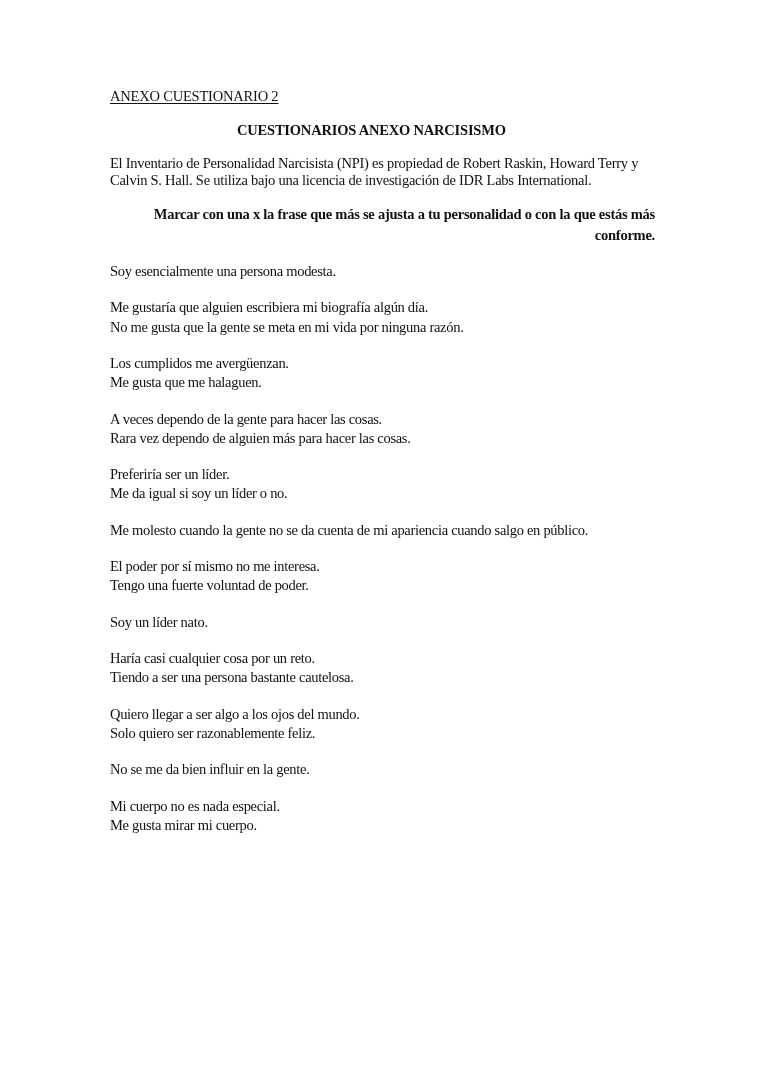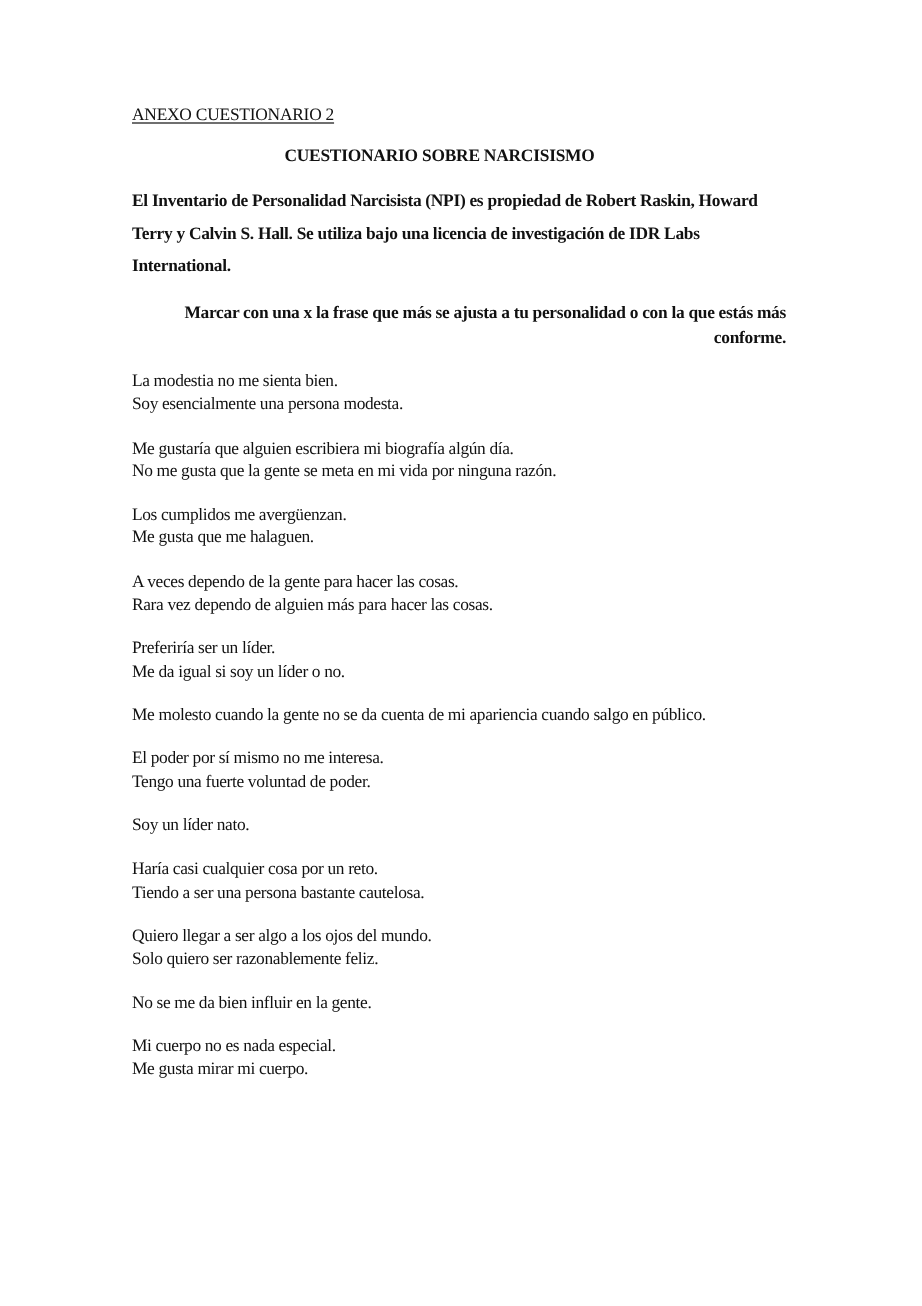--- a/index.html
+++ b/index.html
@@ -36,23 +36,23 @@
       font-size: 14.5px;
       text-align: left;
       margin: 0;
       padding-left: 127px;
       margin-top: 14px;
       height: 20px;
       line-height: 20px;
       letter-spacing: -0.2px;
     }
     .intro {
-      font-weight: bold;
+      font-weight: normal;
       font-size: 14.5px;
-      line-height: 27px;
+      line-height: 17px;
       margin: 15px 0 0 0;
       letter-spacing: -0.25px;
       width: 535px;
     }
     .instruction {
       font-weight: bold;
       font-size: 14.5px;
       line-height: 20.5px;
       margin: 15px 0 0 0;
       letter-spacing: -0.25px;
@@ -72,27 +72,26 @@
       display: block;
       white-space: nowrap;
       cursor: pointer;
     }
   </style>
 </head>
 <body>
 
 <div class="page">
   <h2 class="annex-title">ANEXO  CUESTIONARIO  2</h2>
-  <h1 class="doc-title">CUESTIONARIO  SOBRE NARCISISMO</h1>
+  <h1 class="doc-title">CUESTIONARIOS  ANEXO NARCISISMO</h1>
   <p class="intro">El Inventario  de Personalidad  Narcisista (NPI) es propiedad de Robert Raskin, Howard  Terry y Calvin S. Hall. Se utiliza bajo una licencia de investigación de IDR Labs International.</p>
   <p class="instruction">Marcar con una  x la frase que más se ajusta a tu personalidad  o con la que estás más conforme.</p>
 
   <div class="pairs">
     <div class="pair">
-      <span class="option">La modestia  no me sienta  bien.</span>
       <span class="option">Soy esencialmente  una  persona modesta.</span>
     </div>
     <div class="pair">
       <span class="option">Me gustaría  que alguien  escribiera  mi biografía  algún  día.</span>
       <span class="option">No me gusta  que la gente se meta en mi vida por ninguna  razón.</span>
     </div>
     <div class="pair">
       <span class="option">Los cumplidos  me avergüenzan.</span>
       <span class="option">Me gusta  que me  halaguen.</span>
     </div>

